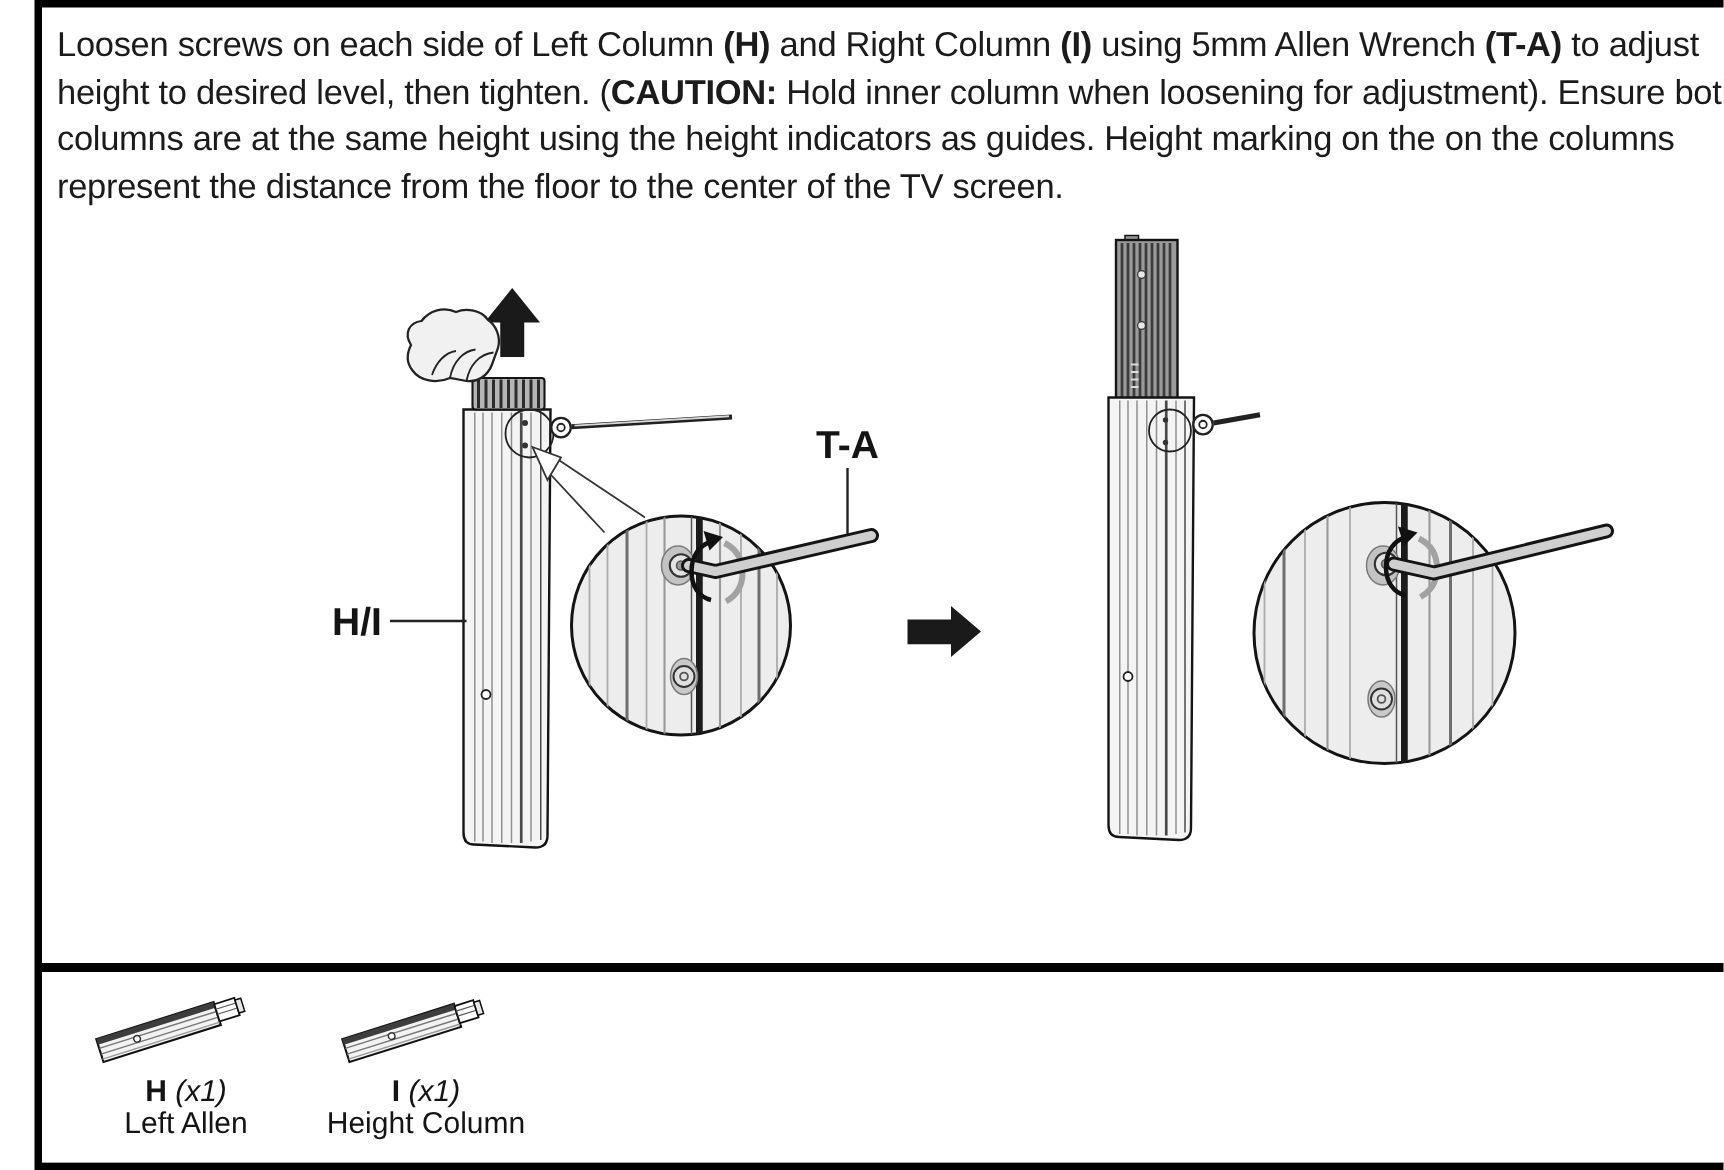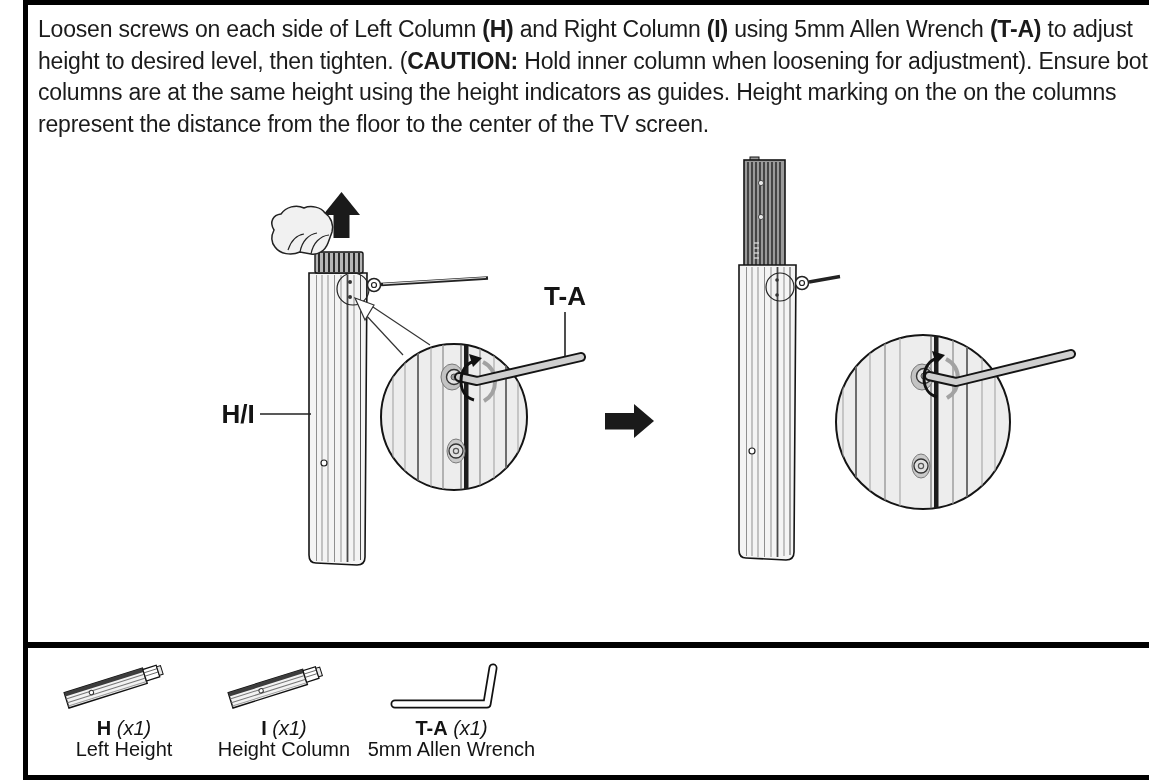--- a/index.html
+++ b/index.html
@@ -280,21 +280,21 @@
           <rect x="82" y="-14.5" width="14" height="12" fill="#fff" stroke="#111" stroke-width="1.2"></rect>
           <line x1="82" y1="-11" x2="96" y2="-11" stroke="#555" stroke-width="0.8"></line>
           <line x1="82" y1="-7.5" x2="96" y2="-7.5" stroke="#555" stroke-width="0.8"></line>
           <rect x="96" y="-13" width="4" height="9" fill="#e8e8e8" stroke="#111" stroke-width="1"></rect>
         </g>
       </svg>
       <div class="part-label">
         <span class="part-id">H</span>
         <span class="part-qty">(x1)</span>
       </div>
-      <div class="part-name">Left Height</div>
+      <div class="part-name">Left Allen</div>
     </div>
 
     <div class="part">
       <svg class="part-art" width="130" height="58" viewBox="0 0 130 58" xmlns="http://www.w3.org/2000/svg">
         <g transform="translate(14,50) rotate(-17.5)">
           <rect x="0" y="-16" width="78" height="16" fill="#f3f3f3" stroke="#111" stroke-width="1.4"></rect>
           <rect x="0" y="-16" width="78" height="4" fill="#3d3d3d"></rect>
           <line x1="0" y1="-9.5" x2="78" y2="-9.5" stroke="#777" stroke-width="1"></line>
           <line x1="0" y1="-5.5" x2="78" y2="-5.5" stroke="#777" stroke-width="1"></line>
           <line x1="0" y1="-2" x2="78" y2="-2" stroke="#999" stroke-width="1"></line>
@@ -305,26 +305,15 @@
           <rect x="91" y="-13" width="4" height="9" fill="#e8e8e8" stroke="#111" stroke-width="1"></rect>
         </g>
       </svg>
       <div class="part-label">
         <span class="part-id">I</span>
         <span class="part-qty">(x1)</span>
       </div>
       <div class="part-name">Height Column</div>
     </div>
 
-    <div class="part wide">
-      <svg class="part-art" width="150" height="58" viewBox="0 0 150 58" xmlns="http://www.w3.org/2000/svg">
-        <path d="M18,46 L110,46 L116,10" fill="none" stroke="#111" stroke-width="9" stroke-linejoin="round" stroke-linecap="round"></path>
-        <path d="M18,46 L110,46 L116,10" fill="none" stroke="#fff" stroke-width="5.5" stroke-linejoin="round" stroke-linecap="round"></path>
-      </svg>
-      <div class="part-label">
-        <span class="part-id">T-A</span>
-        <span class="part-qty">(x1)</span>
-      </div>
-      <div class="part-name">5mm Allen Wrench</div>
-    </div>
 
   </div>
 </div>
 
 </body></html>

